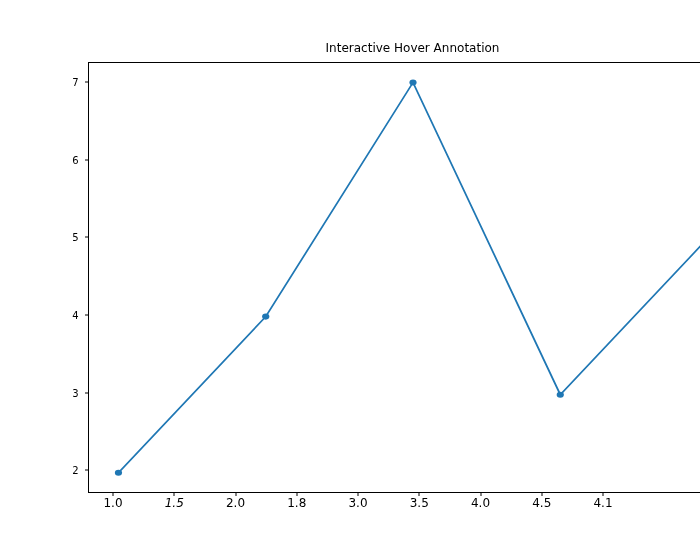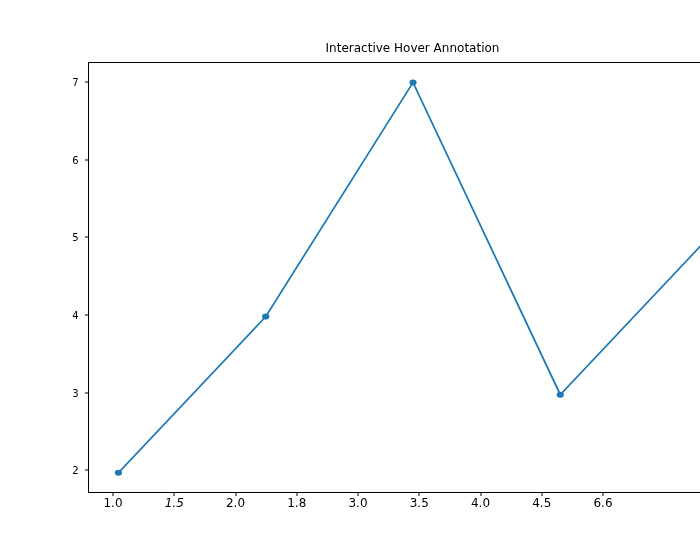--- a/index.html
+++ b/index.html
@@ -106,21 +106,21 @@
       <div class="xtick" style="left: 208.25px;">1.8</div>
       <div class="xtick-mark" style="left: 269.5px;"></div>
       <div class="xtick" style="left: 269.5px;">3.0</div>
       <div class="xtick-mark" style="left: 330.75px;"></div>
       <div class="xtick" style="left: 330.75px;">3.5</div>
       <div class="xtick-mark" style="left: 392px;"></div>
       <div class="xtick" style="left: 392px; margin-top: 48px;">4.0</div>
       <div class="xtick-mark" style="left: 453.25px;"></div>
       <div class="xtick" style="left: 453.25px;">4.5</div>
       <div class="xtick-mark" style="left: 514.5px;"></div>
-      <div class="xtick" style="left: 514.5px;">6.6</div>
+      <div class="xtick" style="left: 514.5px;">4.1</div>
       <div class="ytick-mark" style="top: 407.591px;"></div>
       <div class="ytick" style="top: 407.591px;">2</div>
       <div class="ytick-mark" style="top: 329.955px;"></div>
       <div class="ytick" style="top: 329.955px;">3</div>
       <div class="ytick-mark" style="top: 252.318px;"></div>
       <div class="ytick" style="top: 252.318px;">4</div>
       <div class="ytick-mark" style="top: 174.682px;"></div>
       <div class="ytick" style="top: 174.682px;">5</div>
       <div class="ytick-mark" style="top: 97.0455px;"></div>
       <div class="ytick" style="top: 97.0455px;">6</div>

